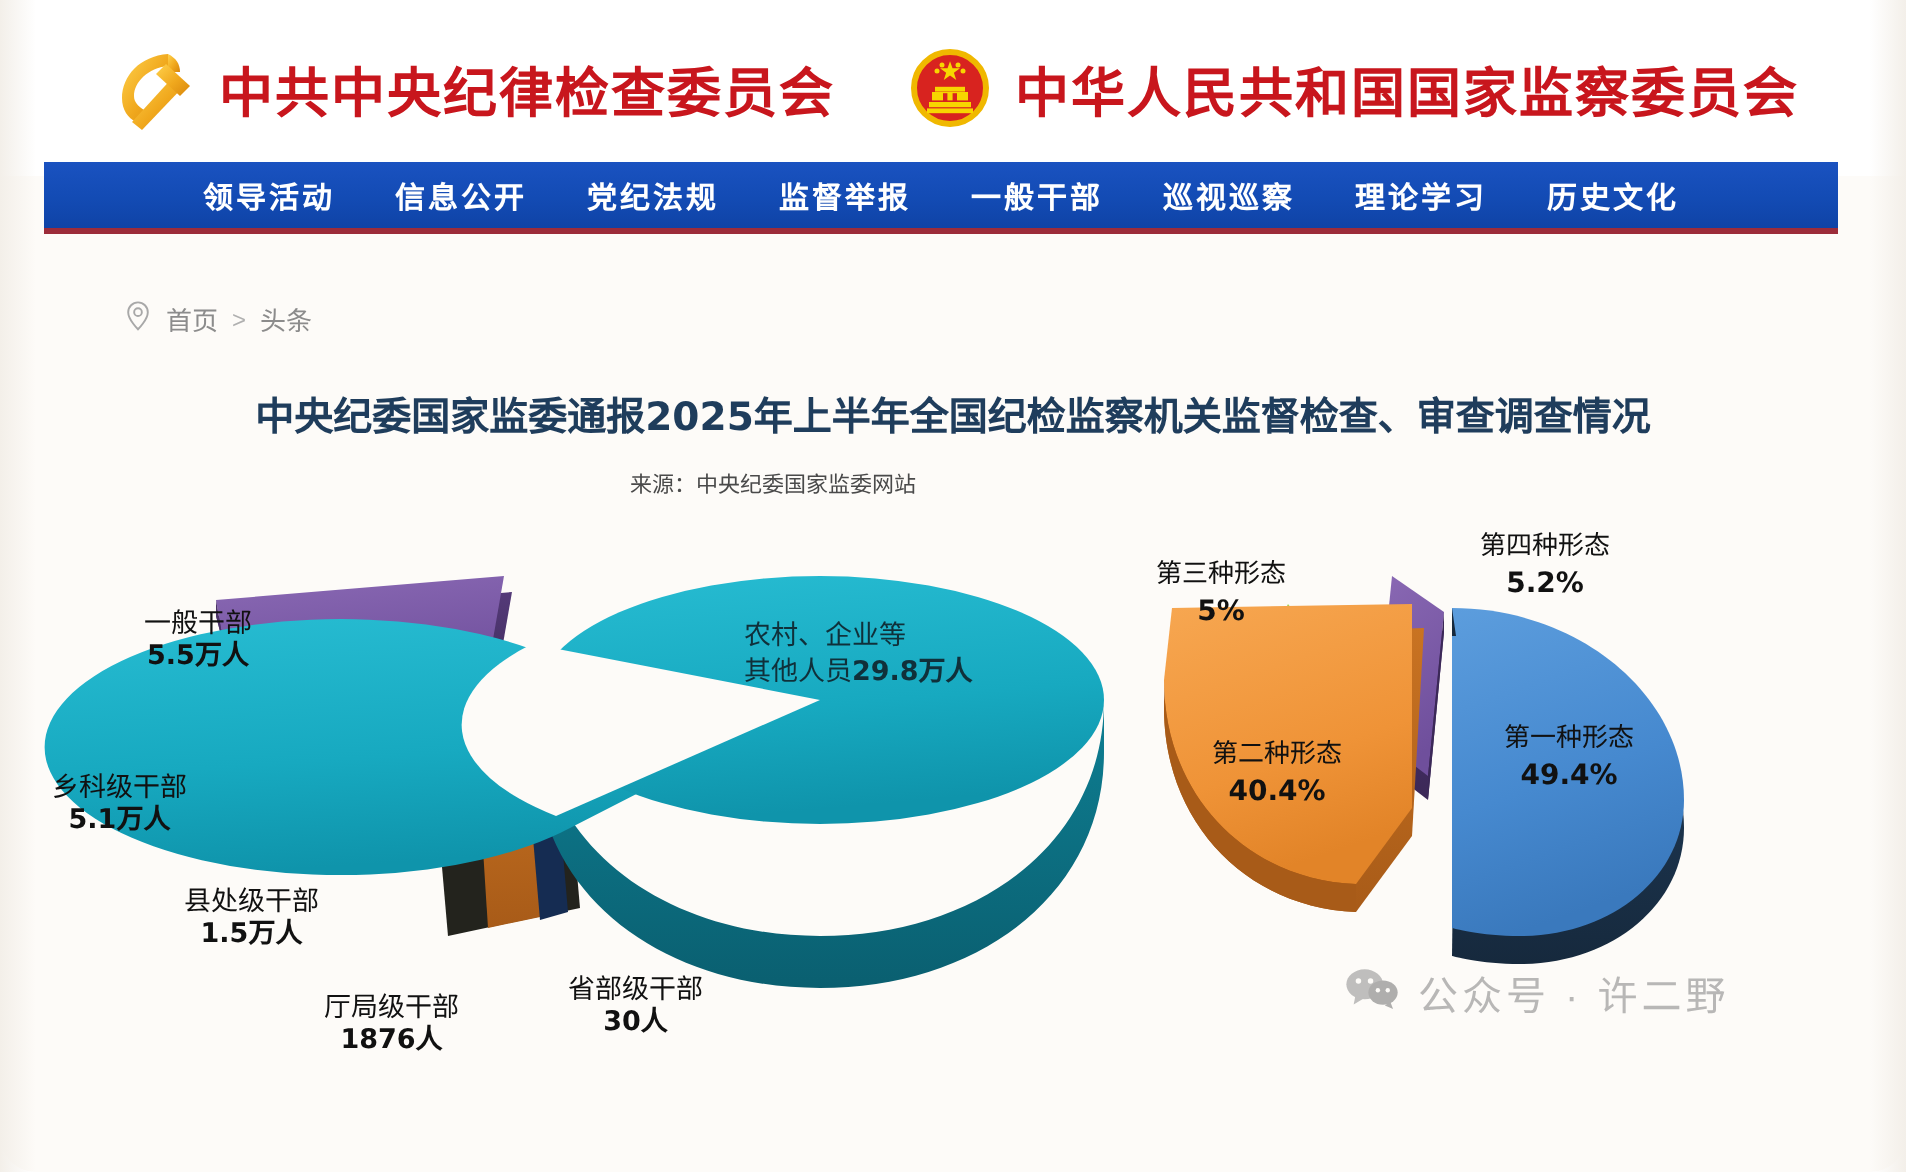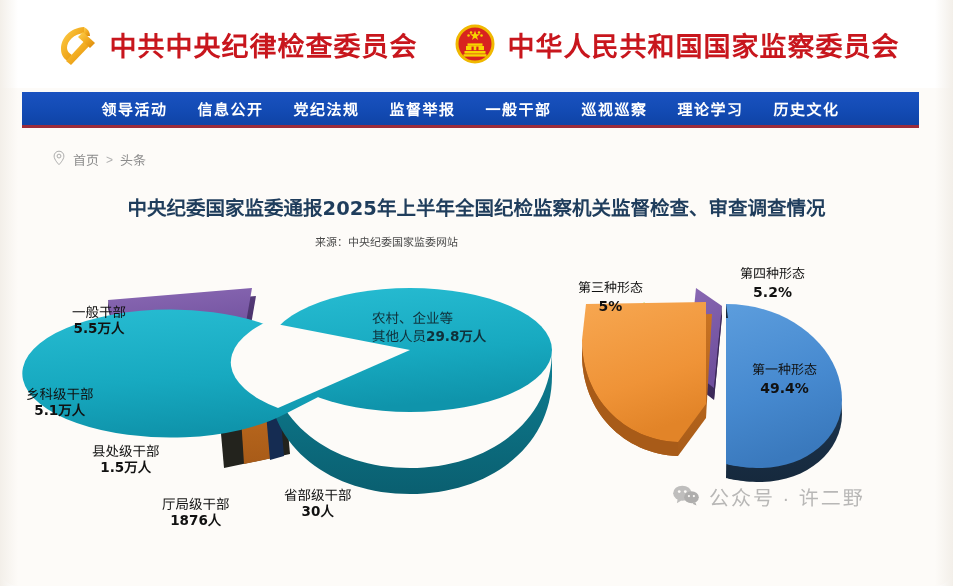--- a/index.html
+++ b/index.html
@@ -57,21 +57,21 @@
   
   .emblem-nation {
     width: 46px; height: 44px;
     position: relative;
     flex: none;
   }
 
   
   .navwrap {
     position: absolute;
-    left: 22px; top: 92px;
+    left: 22px; top: 81px;
     width: 897px;
     height: 36px;
     padding-left: 16px;
   }
   .nav {
     position: absolute;
     left: 0; top: 0;
     width: 897px;
     height: 33px;
     background: linear-gradient(180deg, #1a52c0 0%, #134bb4 55%, #0f43a6 100%);
@@ -95,21 +95,21 @@
     position: absolute;
     left: 0; top: 33px;
     width: 897px;
     height: 3px;
     background: #9c2c3a;
   }
 
   
   .breadcrumb {
     position: absolute;
-    left: 52px; top: 150px;
+    left: 62px; top: 150px;
     display: flex;
     align-items: center;
     gap: 7px;
     color: #8c8c8c;
     font-size: 13px;
   }
   .breadcrumb .crumb { cursor: pointer; }
   .breadcrumb .sep { color: #b0b0b0; font-size: 12px; }
 
   
@@ -460,20 +460,24 @@
     <div class="lbl-r" style="left:578px; top:22px;">
       <div>第三种形态</div>
       <div class="pct">5%</div>
     </div>
 
     <div class="lbl-r" style="left:740px; top:8px;">
       <div>第四种形态</div>
       <div class="pct">5.2%</div>
     </div>
 
+    <div class="lbl-r" style="left:606px; top:112px;">
+      <div>第二种形态</div>
+      <div class="pct">40.4%</div>
+    </div>
 
     <div class="lbl-r" style="left:752px; top:104px;">
       <div>第一种形态</div>
       <div class="pct">49.4%</div>
     </div>
 
   </div>
 
   <div class="watermark">
     <span>

